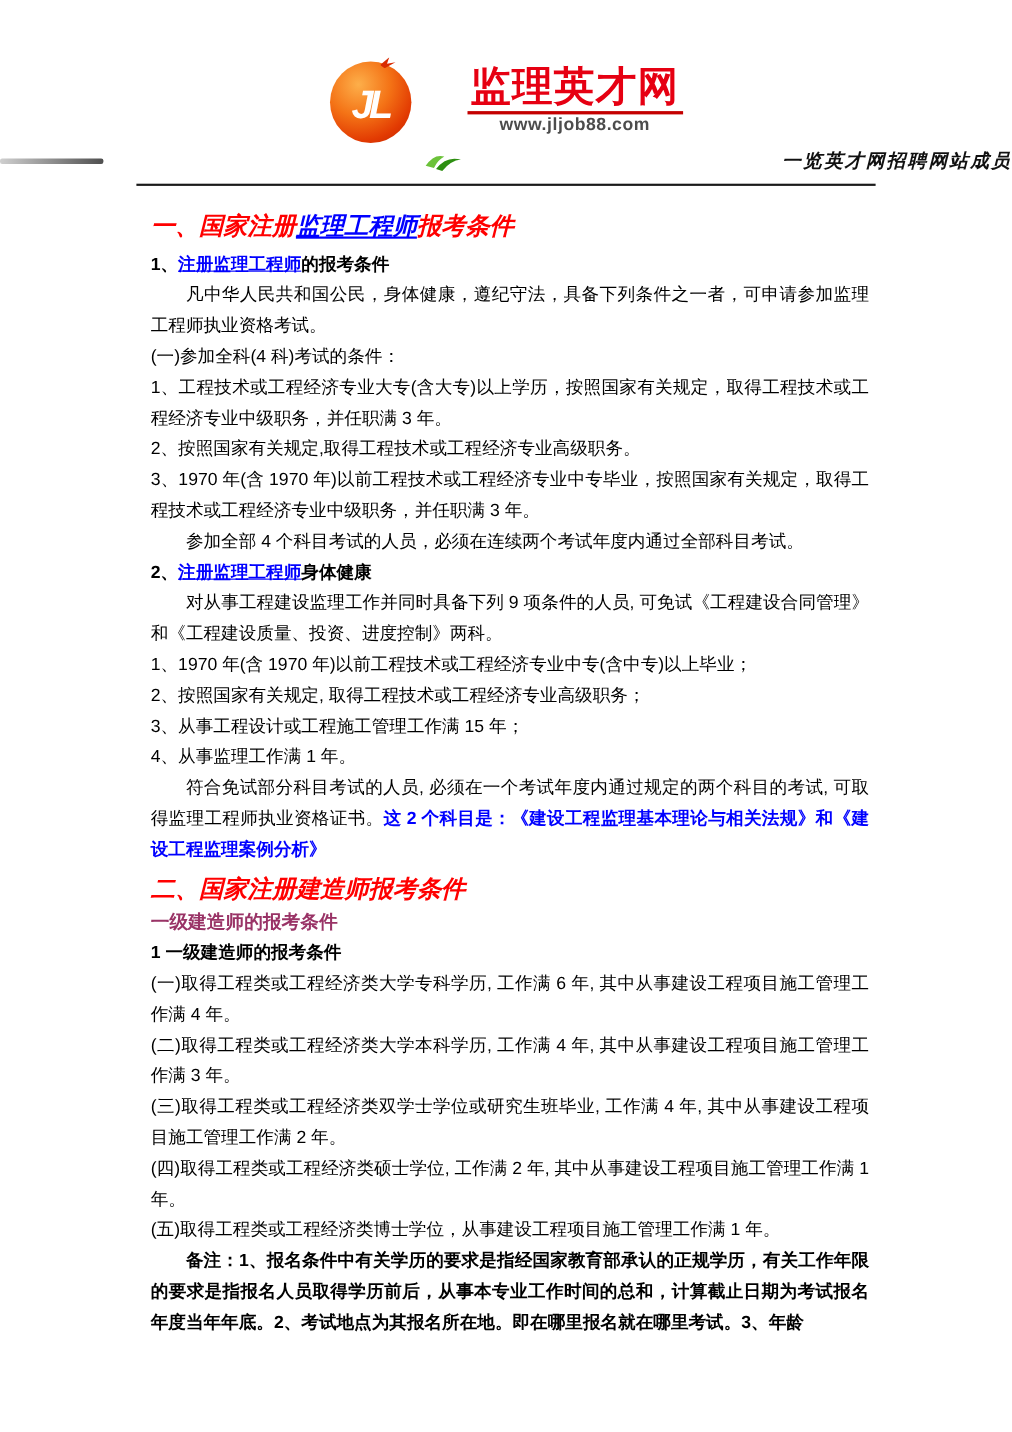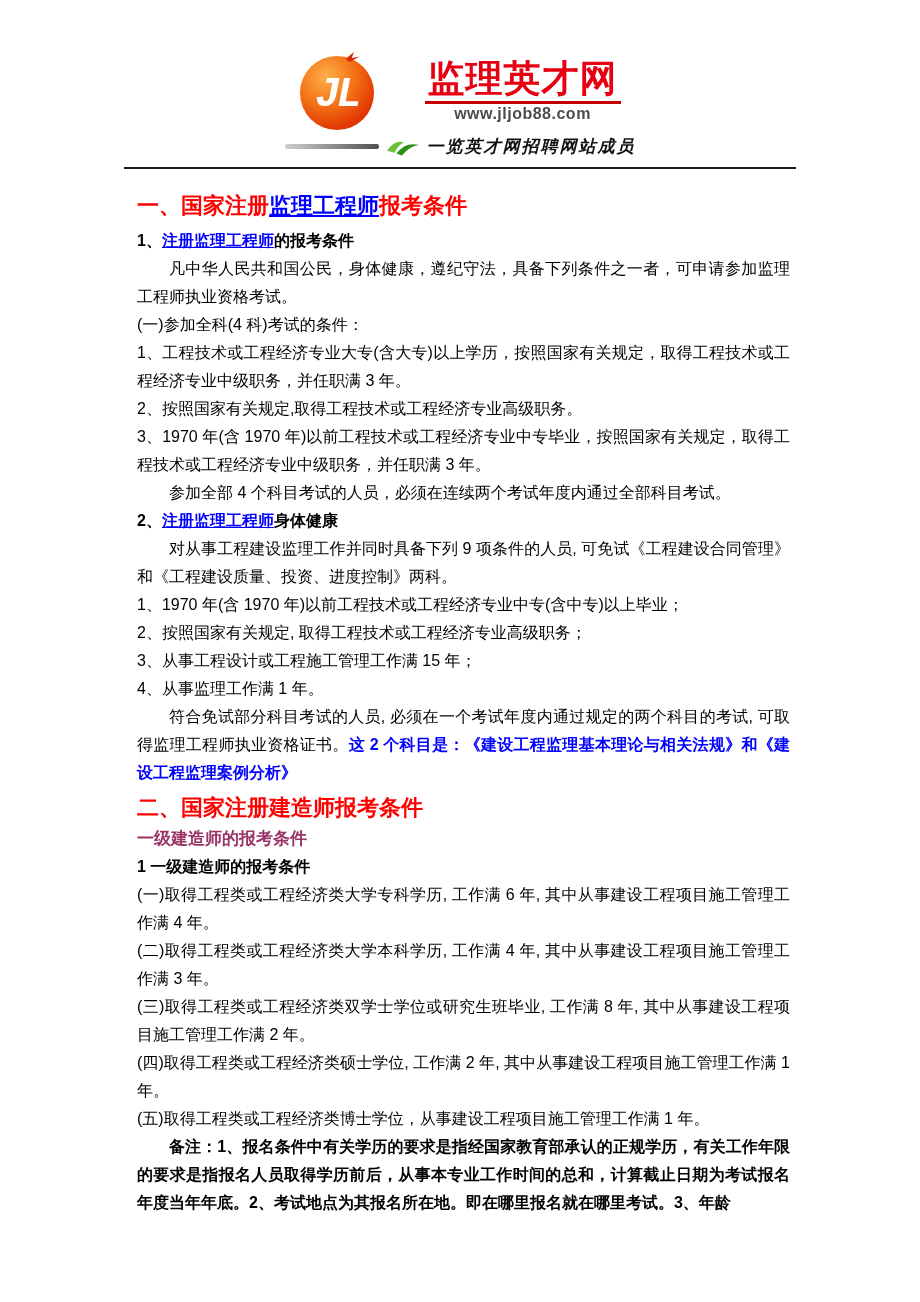--- a/index.html
+++ b/index.html
@@ -14,48 +14,48 @@
   
   .header { padding-top:56px; }
   .logo-row { display:flex; justify-content:center; align-items:flex-start; gap:10px; }
   .logo-circle {
     width:74px; height:74px; border-radius:50%;
     background: radial-gradient(circle at 35% 28%, #fdaf4a 0%, #f47316 40%, #e23a02 72%, #b81f00 100%);
     display:flex; align-items:center; justify-content:center;
     position:relative; flex:0 0 auto;
   }
   .logo-circle .jl {
-    font-family:Liberation Mono, monospace;
+    font-family:Liberation Sans, sans-serif;
     font-style:italic; font-weight:bold;
-    font-size:42px; color:#fff; line-height:1; margin-top:4px; letter-spacing:-4px;
+    font-size:36px; color:#fff; line-height:1; margin-top:4px; letter-spacing:-4px;
   }
   .spark {
     position:absolute; top:-4px; right:14px; width:14px; height:10px;
     background:#d92b00;
     clip-path:polygon(0 70%, 60% 0, 45% 60%, 100% 45%, 30% 100%);
   }
   .logo-text { text-align:center; padding-top:4px;margin-left:41px; }
   .logo-title { color:#e60012; font-weight:bold; font-size:37px; line-height:1.05; letter-spacing:1px; }
   .logo-underline { height:3px; background:#c40000; width:196px; margin-top:2px; }
   .logo-url { color:#4c4c4c; font-weight:bold; font-size:16px; letter-spacing:0.5px; margin-top:1px; }
-  .tagline-row { display:flex; justify-content:center; align-items:center; gap:7px; margin-top:5px; }
+  .tagline-row { display:flex; justify-content:space-between; align-items:center; gap:7px; margin-top:5px; }
   .gray-bar { width:94px; height:5px; background:linear-gradient(to right,#cfcfcf,#4f4f4f); border-radius:2px; }
   .swoosh { width:34px; height:20px; flex:0 0 auto; }
   .tagline-text {
     font-family:"Liberation Serif","DejaVu Serif",serif;
     font-style:italic; font-weight:bold; font-size:17px; color:#111; letter-spacing:2px;
   }
   .divider { border:none; border-top:2px solid #1a1a1a; width:672px; margin:9px auto 0; }
 
   
   .content { padding:0 130px 0 137px; font-size:16px; line-height:28px; }
   .content p { text-align:justify; }
   h1.sec {
     font-size:22px; line-height:30px; font-weight:bold; color:#ff0000;
-    margin:22px 0 6px; text-align:left;
+    margin:22px 0 6px; text-align:left;font-style:italic;
   }
   h1.sec2 { margin:6px 0 2px; }
   .link { color:#0000ff; text-decoration:underline; cursor:pointer; }
   .bold-line { font-weight:bold; }
   .indent { text-indent:2em; }
   .blue-b { color:#0000ff; font-weight:bold; }
   .purple { color:#993366; font-weight:bold; font-size:17px; line-height:28px; text-align:left; }
   .note { font-weight:bold; }
 </style>
 </head>
@@ -115,20 +115,20 @@
     <p class="indent"><span>符合免试部分科目考试的人员, 必须在一个考试年度内通过规定的两个科目的考试, 可取得监理工程师执业资格证书。</span><span class="blue-b">这 2 个科目是：《建设工程监理基本理论与相关法规》和《建设工程监理案例分析》</span></p>
 
     <h1 class="sec sec2">二、国家注册建造师报考条件</h1>
 
     <p class="purple">一级建造师的报考条件</p>
 
     <p class="bold-line">1 一级建造师的报考条件</p>
 
     <p>(一)取得工程类或工程经济类大学专科学历, 工作满 6 年, 其中从事建设工程项目施工管理工作满 4 年。</p>
     <p>(二)取得工程类或工程经济类大学本科学历, 工作满 4 年, 其中从事建设工程项目施工管理工作满 3 年。</p>
-    <p>(三)取得工程类或工程经济类双学士学位或研究生班毕业, 工作满 8 年, 其中从事建设工程项目施工管理工作满 2 年。</p>
+    <p>(三)取得工程类或工程经济类双学士学位或研究生班毕业, 工作满 4 年, 其中从事建设工程项目施工管理工作满 2 年。</p>
     <p>(四)取得工程类或工程经济类硕士学位, 工作满 2 年, 其中从事建设工程项目施工管理工作满 1 年。</p>
     <p>(五)取得工程类或工程经济类博士学位，从事建设工程项目施工管理工作满 1 年。</p>
 
     <p class="indent note">备注：1、报名条件中有关学历的要求是指经国家教育部承认的正规学历，有关工作年限的要求是指报名人员取得学历前后，从事本专业工作时间的总和，计算截止日期为考试报名年度当年年底。2、考试地点为其报名所在地。即在哪里报名就在哪里考试。3、年龄</p>
 
   </main>
 </div>
 
 </body></html>

